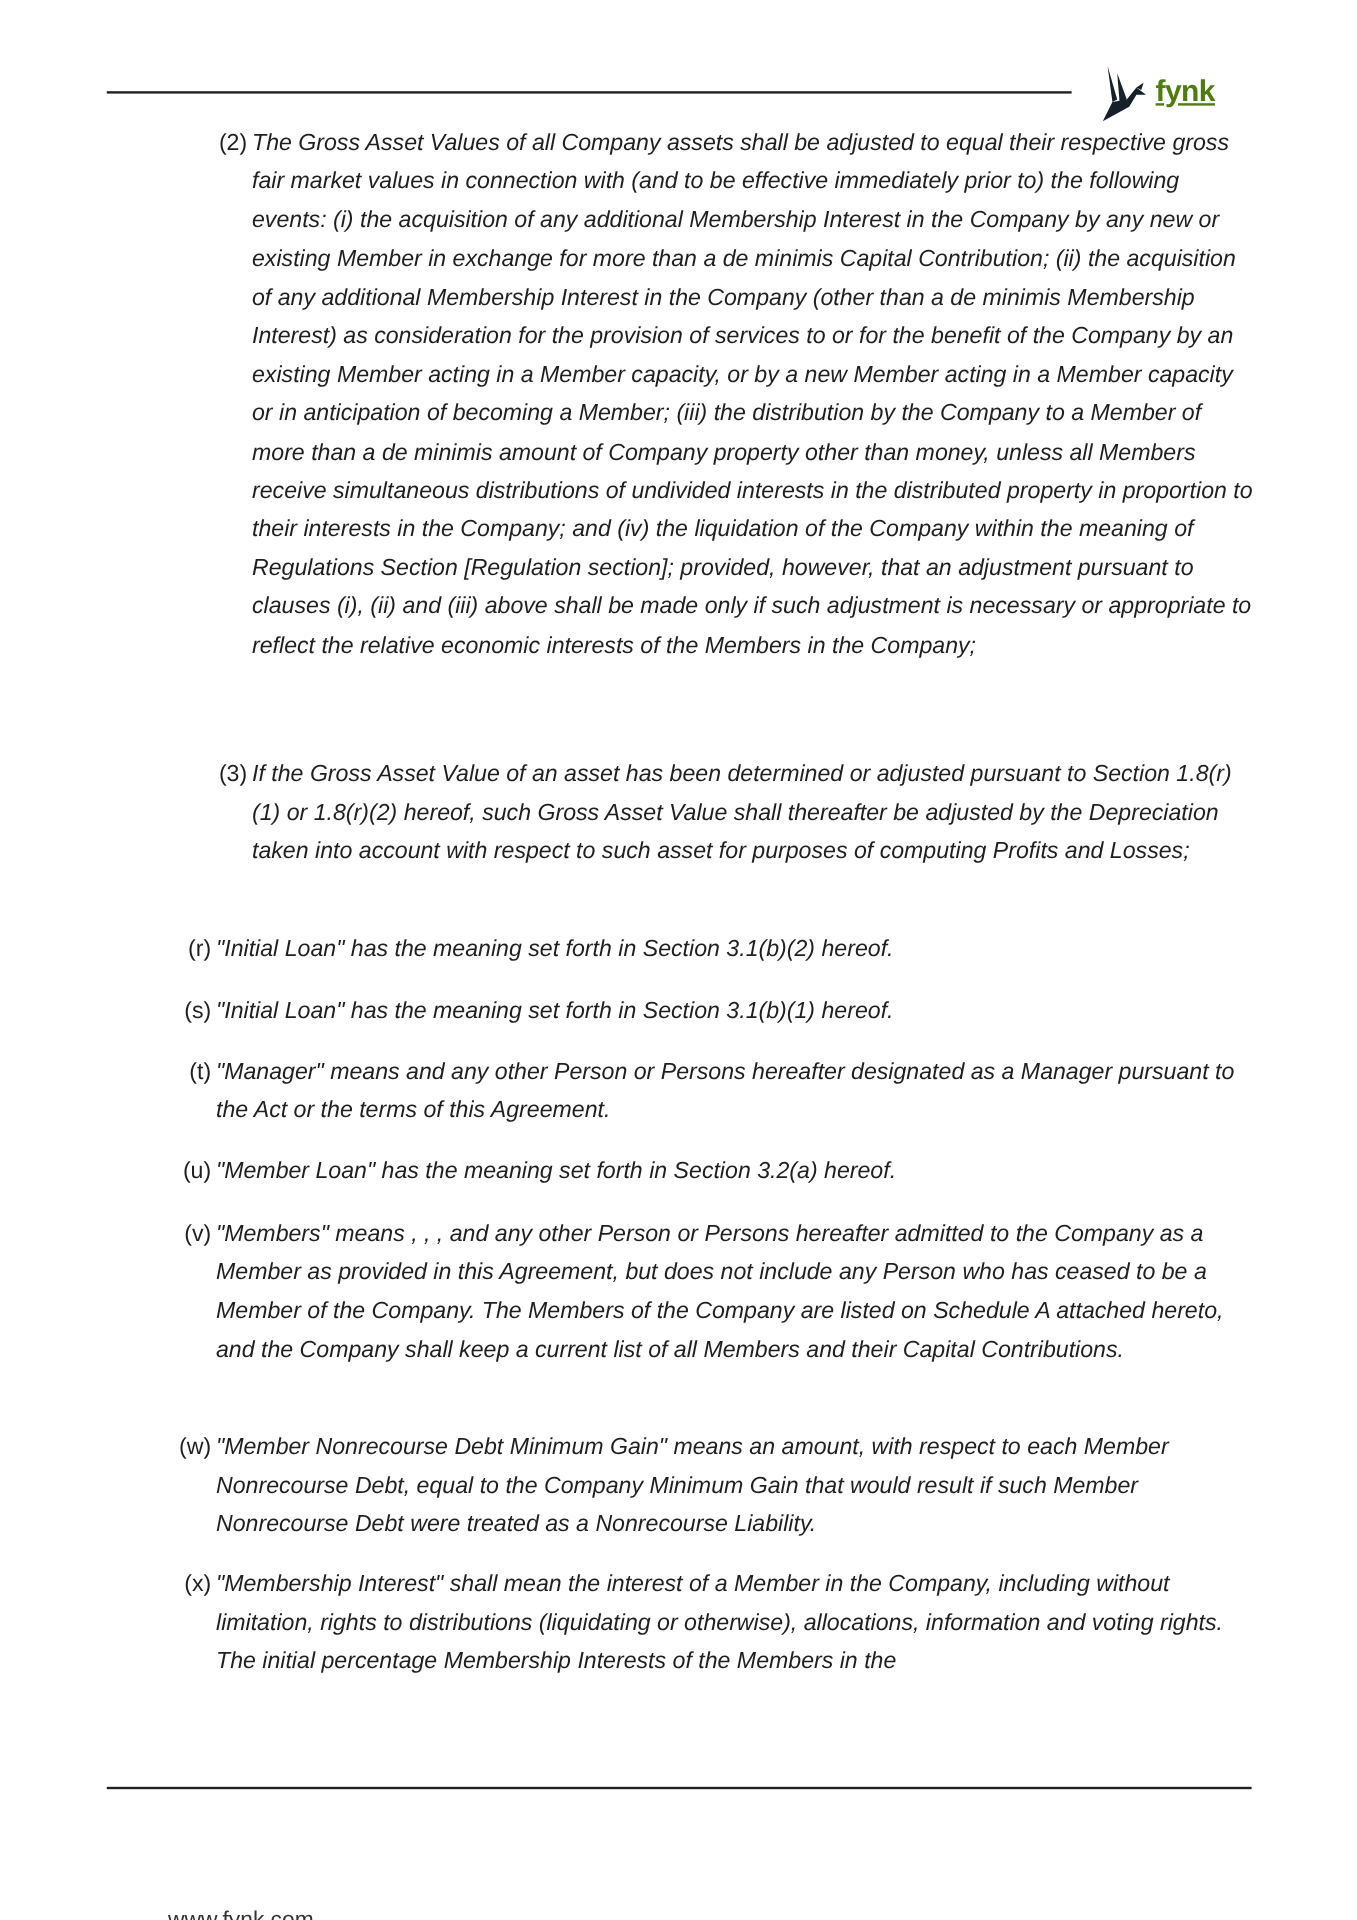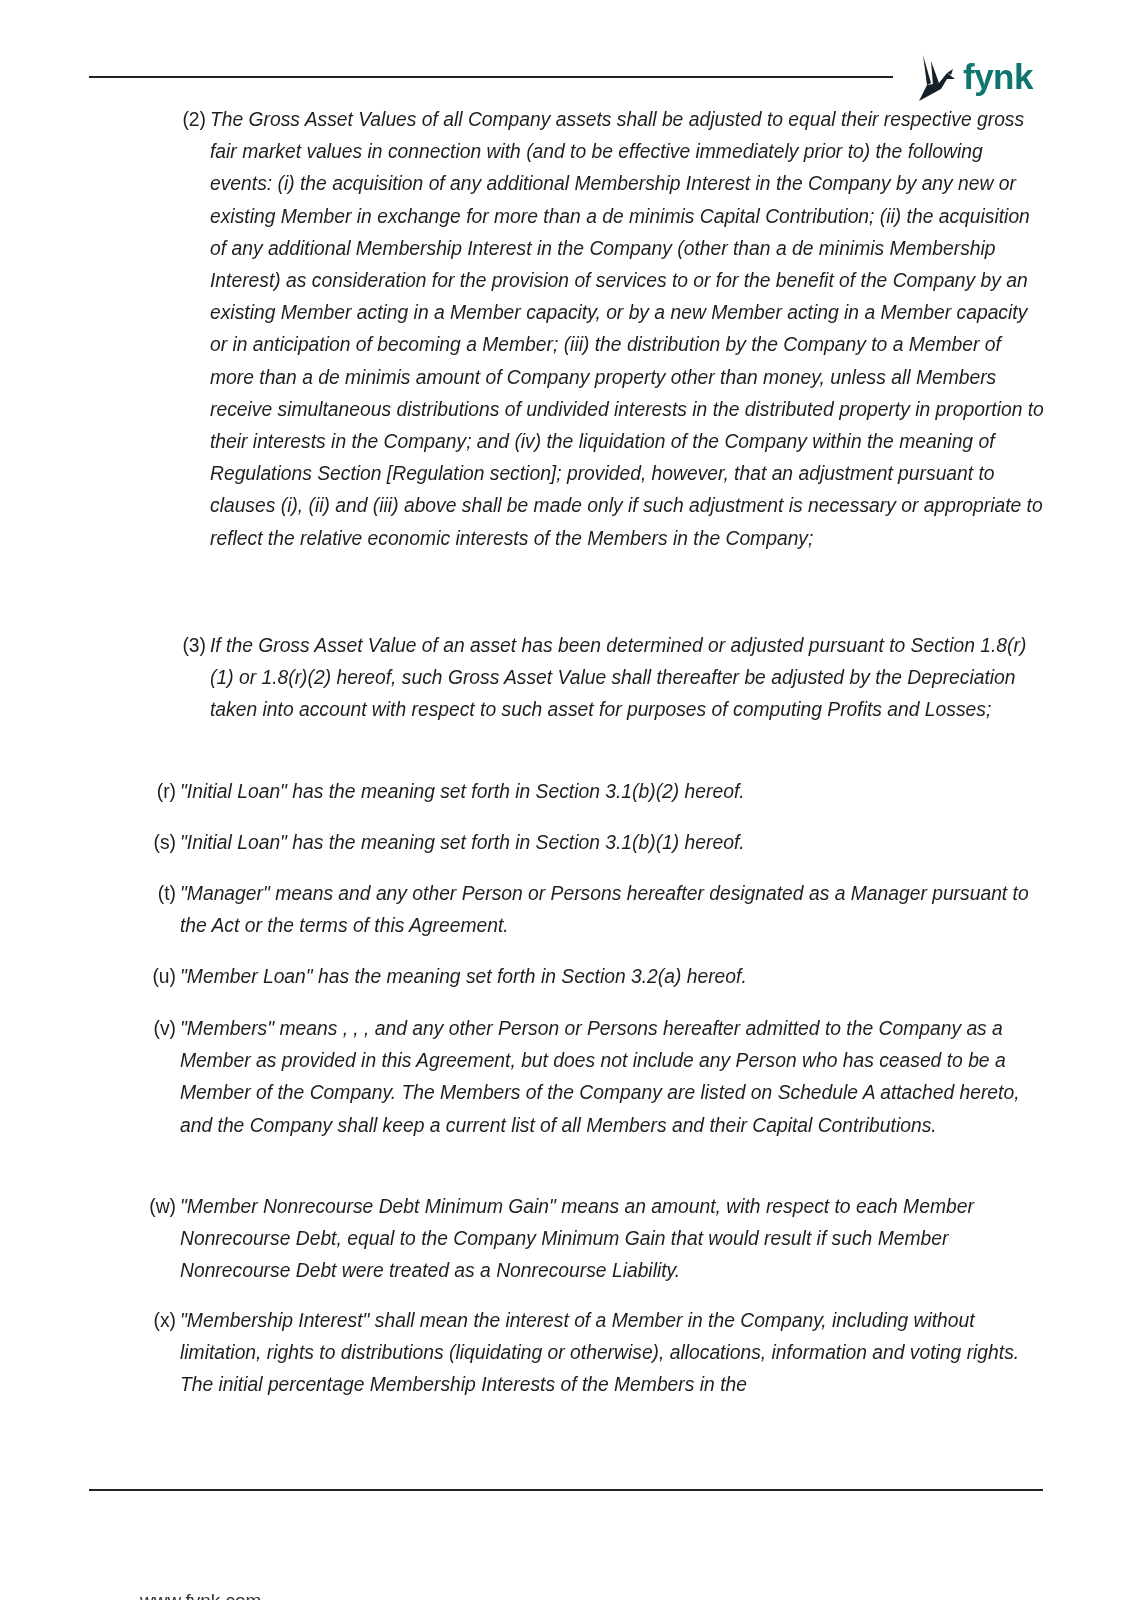--- a/index.html
+++ b/index.html
@@ -28,26 +28,27 @@
       left: 917px;
       top: 52px;
       height: 52px;
       display: flex;
       align-items: center;
     }
     .logo svg { display: block; }
     .logo-text {
       font-family: "Liberation Sans", "DejaVu Sans", sans-serif;
       font-weight: bold;
-      font-size: 35px;
-      color: #0f766e;
+      font-size: 25px;
+      color: #4d7c0f;
       letter-spacing: -0.5px;
       margin-left: 6px;
       line-height: 1;
       margin-top: -4px;
+      text-decoration: underline;
     }
     .content {
       position: absolute;
       left: 0;
       top: 0;
       width: 1131px;
     }
     .item {
       position: absolute;
       font-size: 19.3px;

